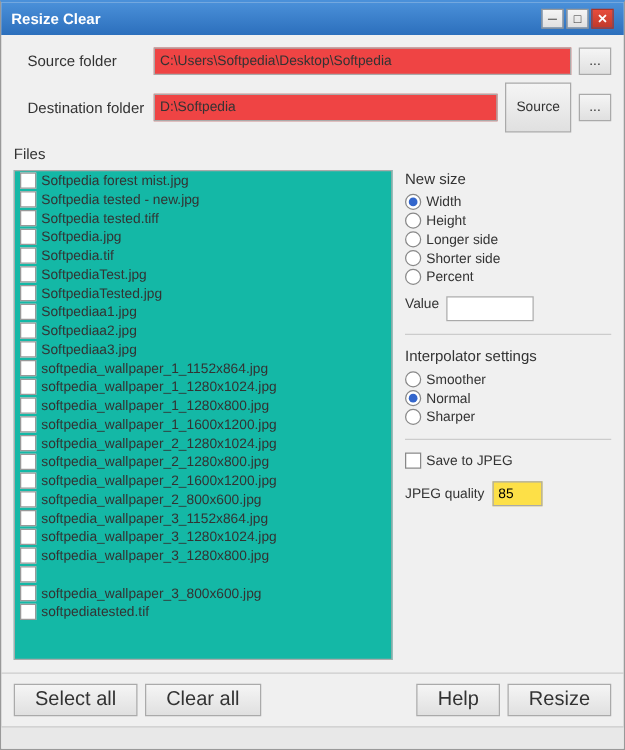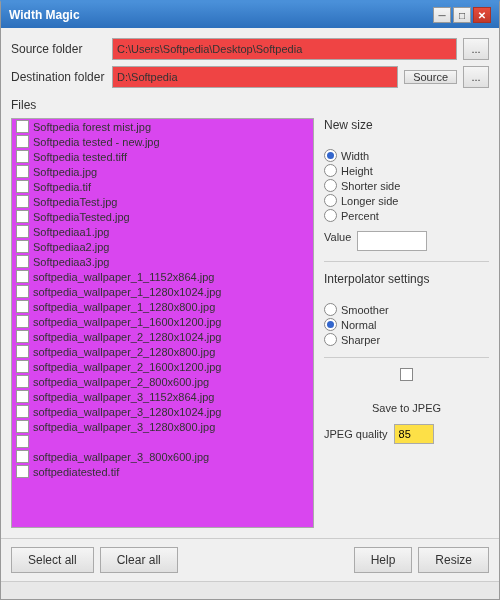--- a/index.html
+++ b/index.html
@@ -62,32 +62,33 @@
     }
     .form-row {
       display: flex;
       align-items: center;
       gap: 6px;
     }
     .form-label {
       min-width: 95px;
       font-size: 12px;
       color: #333;
+      margin-left: 11px;
     }
     .form-input {
       flex: 1;
       height: 22px;
       border: 1px solid #aaa;
       background: #ef4444;
       padding: 2px 4px;
       font-size: 11px;
       color: #333;
     }
     .btn-small {
-      height: 14px;
+      height: 40px;
       padding: 0 8px;
       border: 1px solid #aaa;
       background: linear-gradient(to bottom, #f5f5f5, #e0e0e0);
       cursor: pointer;
       font-size: 11px;
       color: #333;
       white-space: nowrap;
     }
     .btn-ellipsis {
       width: 26px;
@@ -108,21 +109,21 @@
     }
     .file-list-container {
       flex: 1;
       display: flex;
       flex-direction: column;
       min-width: 0;
     }
     .file-list {
       flex: 1;
       border: 1px solid #aaa;
-      background: #d946ef;
+      background: #14b8a6;
       overflow-y: scroll;
       min-height: 0;
     }
     .file-item {
       display: flex;
       align-items: center;
       padding: 1px 4px;
       cursor: pointer;
       gap: 4px;
     }
@@ -144,21 +145,21 @@
     .right-panel {
       width: 165px;
       flex-shrink: 0;
       display: flex;
       flex-direction: column;
       gap: 8px;
     }
     .panel-section {
       display: flex;
       flex-direction: column;
-      gap: 16px;
+      gap: 4px;
     }
     .panel-section-title {
       font-size: 12px;
       color: #333;
       font-weight: normal;
     }
     .radio-row {
       display: flex;
       align-items: center;
       gap: 4px;
@@ -202,22 +203,21 @@
       font-size: 11px;
     }
     .divider {
       height: 1px;
       background: #ccc;
       margin: 2px 0;
     }
     .checkbox-row {
       display: flex;
       align-items: center;
-      gap: 21px;
-      flex-direction: column;
+      gap: 4px;
     }
     .checkbox {
       width: 13px;
       height: 13px;
       border: 1px solid #888;
       background: white;
       flex-shrink: 0;
     }
     .checkbox-label { font-size: 11px; color: #333; }
     .jpeg-row {
@@ -244,41 +244,41 @@
       flex-shrink: 0;
     }
     .bottom-left { display: flex; gap: 6px; }
     .bottom-right { display: flex; gap: 6px; }
     .btn-main {
       height: 26px;
       padding: 0 16px;
       border: 1px solid #aaa;
       background: linear-gradient(to bottom, #f5f5f5, #e0e0e0);
       cursor: pointer;
-      font-size: 12px;
+      font-size: 16px;
       color: #333;
     }
     .status-bar {
       height: 18px;
       background: #e8e8e8;
       border-top: 1px solid #ccc;
       flex-shrink: 0;
     }
     
     .file-list::-webkit-scrollbar { width: 14px; }
     .file-list::-webkit-scrollbar-track { background: #f0f0f0; border-left: 1px solid #ccc; }
     .file-list::-webkit-scrollbar-thumb { background: linear-gradient(to right, #d0d0d0, #c0c0c0); border: 1px solid #aaa; }
   </style>
 </head>
 <body>
 
 <div class="window">
 
   <div class="title-bar">
-    <span class="title-bar-title">Width Magic</span>
+    <span class="title-bar-title">Resize Clear</span>
     <div class="title-bar-controls">
       <div class="title-btn">─</div>
       <div class="title-btn">□</div>
       <div class="title-btn close">✕</div>
     </div>
   </div>
 
   <div class="content">
 
     <div class="form-row">
@@ -408,25 +408,25 @@
           <div class="radio-row">
                 <div class="radio-btn selected"></div>
                 <span class="radio-label">Width</span>
               </div>
               <div class="radio-row">
                 <div class="radio-btn "></div>
                 <span class="radio-label">Height</span>
               </div>
               <div class="radio-row">
                 <div class="radio-btn "></div>
+                <span class="radio-label">Longer side</span>
+              </div>
+              <div class="radio-row">
+                <div class="radio-btn "></div>
                 <span class="radio-label">Shorter side</span>
-              </div>
-              <div class="radio-row">
-                <div class="radio-btn "></div>
-                <span class="radio-label">Longer side</span>
               </div>
               <div class="radio-row">
                 <div class="radio-btn "></div>
                 <span class="radio-label">Percent</span>
               </div>
             </div>
         </div>
 
         <div class="value-row">
           <span class="value-label">Value</span>

